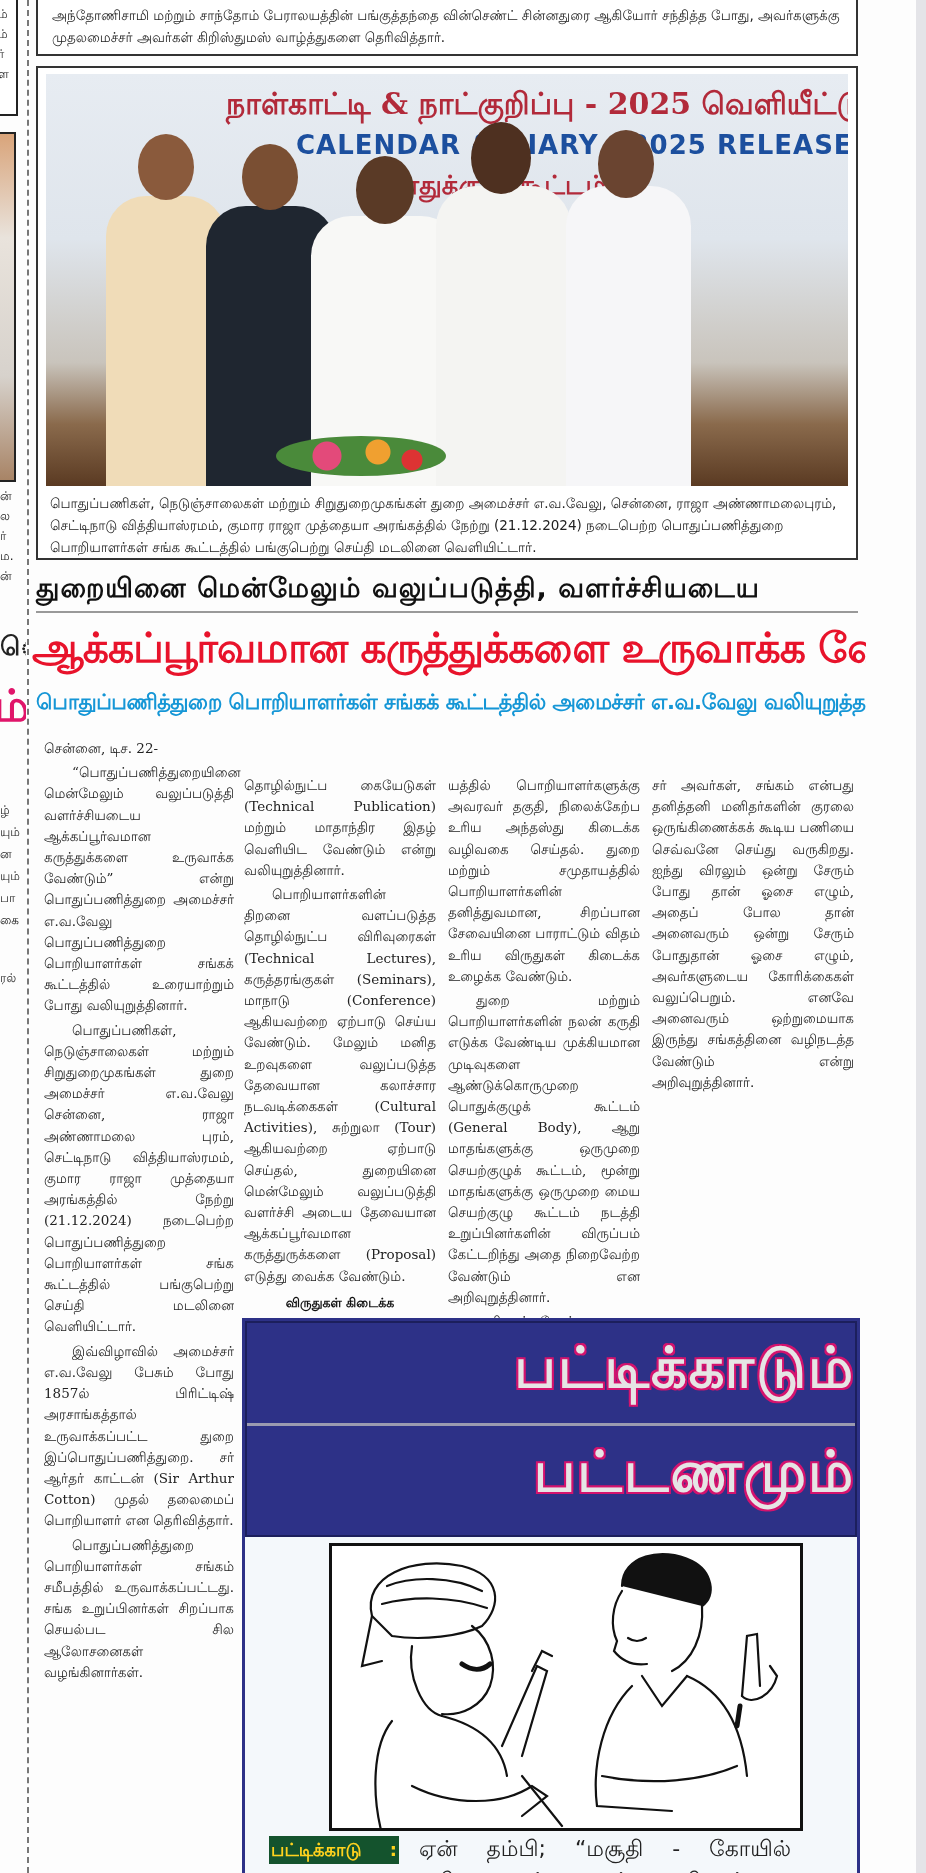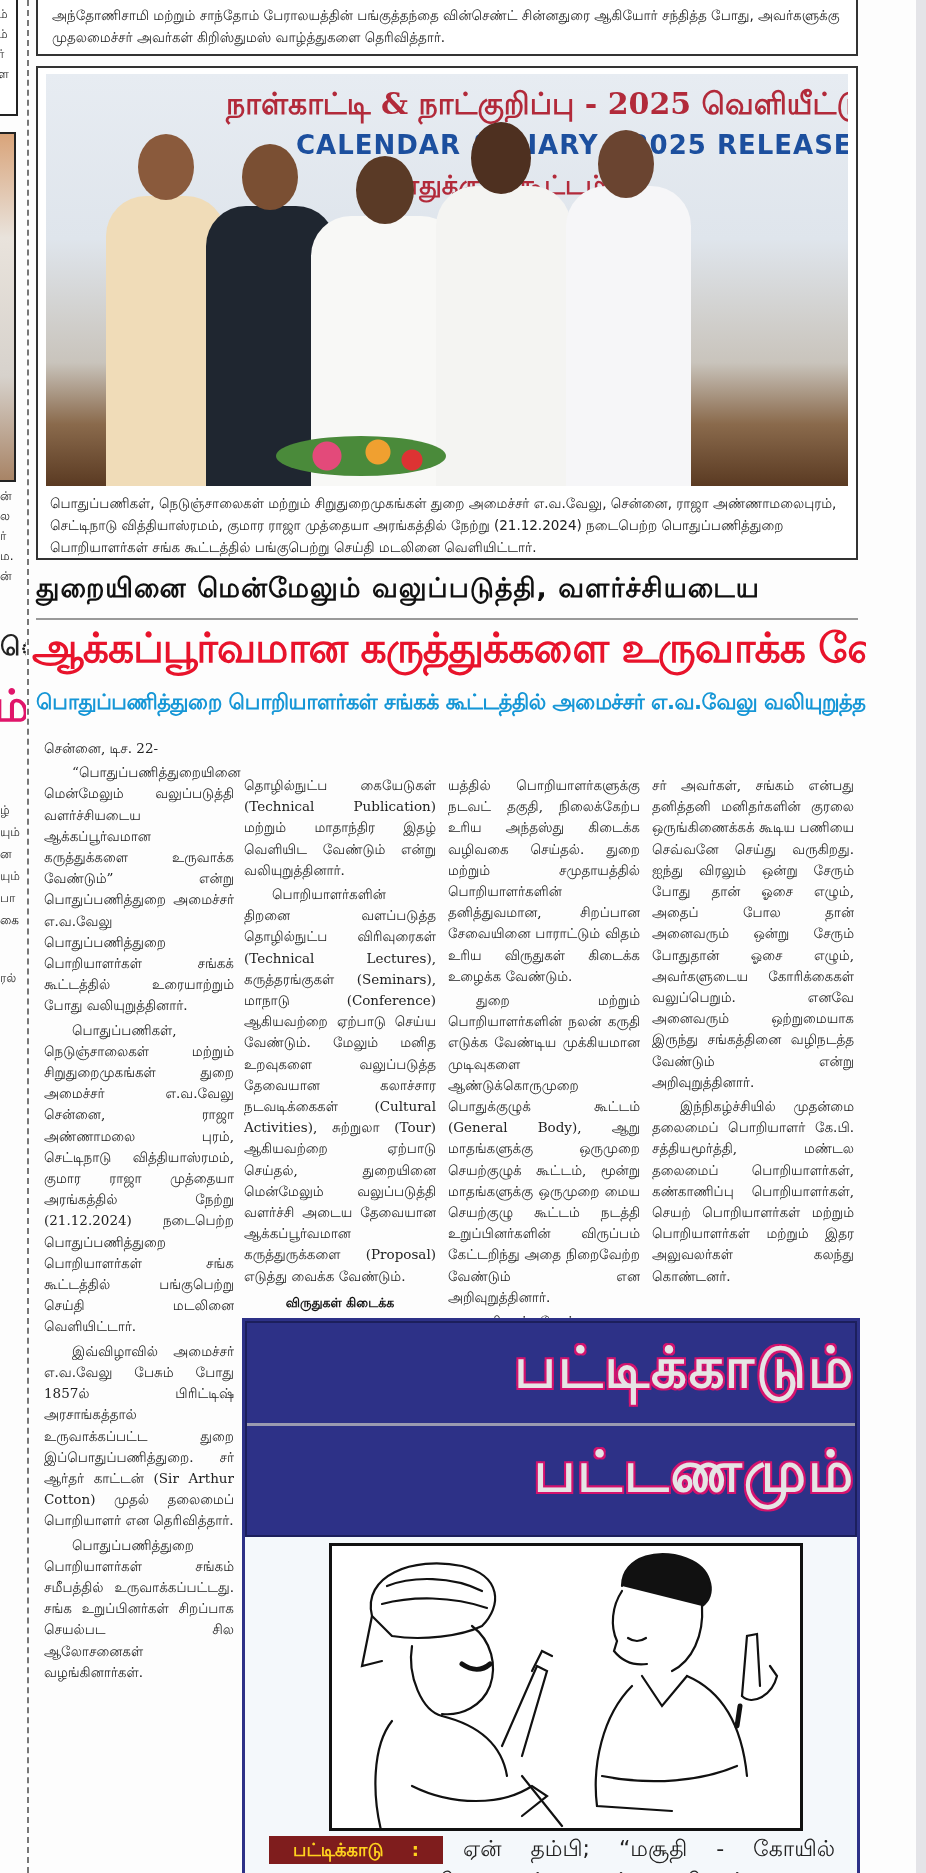--- a/index.html
+++ b/index.html
@@ -27,21 +27,21 @@
     background: linear-gradient(180deg, #e7ecf2 0%, #dfe5ec 40%, #c9c4bc 70%, #8a6a4c 85%, #5a3a22 100%); }
   .photo .banner1 { position: absolute; left: 180px; top: 12px; font-size: 30px; font-weight: bold; color: #b22a3a; font-family: "DejaVu Serif", serif; white-space: nowrap; }
   .photo .banner2 { position: absolute; left: 250px; top: 56px; font-size: 26px; font-weight: bold; color: #1c4f9e; white-space: nowrap; letter-spacing: 1px; }
   .photo .banner3 { position: absolute; left: 320px; top: 96px; font-size: 26px; font-weight: bold; color: #b22a3a; white-space: nowrap; }
   .person { position: absolute; bottom: 0; border-radius: 40px 40px 0 0; }
   .head { position: absolute; border-radius: 50%; background: #7a4f33; }
   .flowers { position: absolute; left: 230px; bottom: 10px; width: 170px; height: 40px; border-radius: 50%; background: radial-gradient(circle at 30% 50%, #e34a7a 0 14px, transparent 15px), radial-gradient(circle at 60% 40%, #f0a030 0 12px, transparent 13px), radial-gradient(circle at 80% 60%, #d33 0 10px, transparent 11px), #4a8a3a; }
   .photo-caption { position: absolute; left: 8px; top: 424px; width: 806px; font-size: 13.5px; line-height: 22px; color: #222; padding: 0 4px; }
 
   
-  .kicker { position: absolute; left: 36px; top: 572px; width: 822px; font-size: 27px; font-weight: bold; color: #111; white-space: nowrap; letter-spacing: 1px; border-bottom: 2px solid #999; padding-bottom: 11px; }
+  .kicker { position: absolute; left: 36px; top: 572px; width: 822px; font-size: 27px; font-weight: bold; color: #111; white-space: nowrap; letter-spacing: 1px; border-bottom: 2px solid #999; padding-bottom: 4px; }
   .headline { position: absolute; left: 32px; top: 624px; width: 830px; font-size: 41px; font-weight: bold; color: #e8132b; white-space: nowrap; letter-spacing: -1px; }
   .subhead { position: absolute; left: 36px; top: 690px; width: 822px; font-size: 21px; font-weight: bold; color: #1596d6; white-space: nowrap; letter-spacing: -0.5px; }
 
   
   .col { position: absolute; font-family: "DejaVu Serif", serif; font-size: 13.5px; line-height: 21.2px; color: #222; text-align: justify; }
   .col p { text-indent: 28px; margin-bottom: 3px; }
   .col p.noindent { text-indent: 0; margin-top: 37px; }
   .col .dateline { text-indent: 0; }
   .col .sub { text-align: center; text-indent: 0; font-family: "DejaVu Sans", sans-serif; font-weight: bold; font-size: 12.5px; line-height: 24px; color: #111; margin: 4px 0; }
   .col1 { left: 44px; top: 738px; width: 190px; }
@@ -51,21 +51,21 @@
 
   
   .cartoon-box { position: absolute; left: 242px; top: 1318px; width: 618px; height: 560px; border: 3px solid #2d3187; background: #f4f8fb; }
   .cartoon-title { position: absolute; left: 0; top: 0; width: 612px; height: 216px; background: #2d3187; border: 2px solid #1c1f5c; }
   .cartoon-title .t { position: absolute; left: 0; width: 100%; text-align: right; font-size: 56px; font-weight: bold; color: #e5e5e5; text-shadow: 2px 2px 0 #d4136e, -2px -2px 0 #d4136e, 2px -2px 0 #d4136e, -2px 2px 0 #d4136e; letter-spacing: 2px; }
   .cartoon-title .t1 { top: 12px; }
   .cartoon-title .t2 { top: 116px; }
   .cartoon-title .divider { position: absolute; left: 0; top: 100px; width: 100%; height: 3px; background: #9a9ab0; }
   .cartoon-drawing { position: absolute; left: 84px; top: 222px; width: 474px; height: 288px; border: 3px solid #111; background: #fff; overflow: hidden; }
   .dialogue { position: absolute; left: 24px; top: 512px; width: 570px; font-size: 22px; line-height: 32px; color: #222; }
-  .speaker-tag { display: inline-block; background: #7f1d1d; color: #ffd21e; font-weight: bold; font-size: 18px; padding: 0 24px; margin-right: 20px; height: 28px; line-height: 28px; vertical-align: middle; }
+  .speaker-tag { display: inline-block; background: #14532d; color: #ffd21e; font-weight: bold; font-size: 18px; padding: 0 2px; margin-right: 20px; height: 28px; line-height: 28px; vertical-align: middle; }
   .dialogue .line1 { white-space: nowrap; word-spacing: 22px; }
   .dialogue .line2 { padding-left: 160px; letter-spacing: 4px; white-space: nowrap; word-spacing: 40px; }
 </style>
 </head>
 <body>
 
 <div class="left-strip">
   <div class="box1">
     <div class="txt" style="top:4px;left:2px">ம்</div>
     <div class="txt" style="top:24px;left:2px">ம்</div>
@@ -132,28 +132,27 @@
   <p class="noindent">தொழில்நுட்ப கையேடுகள் (Technical Publication) மற்றும் மாதாந்திர இதழ் வெளியிட வேண்டும் என்று வலியுறுத்தினார்.</p>
   <p>பொறியாளர்களின் திறனை வளப்படுத்த தொழில்நுட்ப விரிவுரைகள் (Technical Lectures), கருத்தரங்குகள் (Seminars), மாநாடு (Conference) ஆகியவற்றை ஏற்பாடு செய்ய வேண்டும். மேலும் மனித உறவுகளை வலுப்படுத்த தேவையான கலாச்சார நடவடிக்கைகள் (Cultural Activities), சுற்றுலா (Tour) ஆகியவற்றை ஏற்பாடு செய்தல், துறையினை மென்மேலும் வலுப்படுத்தி வளர்ச்சி அடைய தேவையான ஆக்கப்பூர்வமான கருத்துருக்களை (Proposal) எடுத்து வைக்க வேண்டும்.</p>
   <div class="sub">
     <div>விருதுகள் கிடைக்க</div>
     <div>உழைக்க வேண்டும்!</div>
   </div>
   <p>ஆட்சி நிர்வாகம், சமுதா</p>
 </div>
 
 <div class="col col3">
-  <p class="noindent">யத்தில் பொறியாளர்களுக்கு நடவட் தகுதி, நிலைக்கேற்ப உரிய அந்தஸ்து கிடைக்க வழிவகை செய்தல். துறை மற்றும் சமுதாயத்தில் பொறியாளர்களின் தனித்துவமான, சிறப்பான சேவையினை பாராட்டும் விதம் உரிய விருதுகள் கிடைக்க உழைக்க வேண்டும்.</p>
+  <p class="noindent">யத்தில் பொறியாளர்களுக்கு அவரவர் தகுதி, நிலைக்கேற்ப உரிய அந்தஸ்து கிடைக்க வழிவகை செய்தல். துறை மற்றும் சமுதாயத்தில் பொறியாளர்களின் தனித்துவமான, சிறப்பான சேவையினை பாராட்டும் விதம் உரிய விருதுகள் கிடைக்க உழைக்க வேண்டும்.</p>
   <p>துறை மற்றும் பொறியாளர்களின் நலன் கருதி எடுக்க வேண்டிய முக்கியமான முடிவுகளை ஆண்டுக்கொருமுறை பொதுக்குழுக் கூட்டம் (General Body), ஆறு மாதங்களுக்கு ஒருமுறை செயற்குழுக் கூட்டம், மூன்று மாதங்களுக்கு ஒருமுறை மைய செயற்குழு கூட்டம் நடத்தி உறுப்பினர்களின் விருப்பம் கேட்டறிந்து அதை நிறைவேற்ற வேண்டும் என அறிவுறுத்தினார்.</p>
   <p>தனிமரம் தோப்பு ஆகாது என்பது ஒரு பழமொழி என்பதை குறிப்பிட்ட அமைச்</p>
 </div>
 
 <div class="col col4">
   <p class="noindent">சர் அவர்கள், சங்கம் என்பது தனித்தனி மனிதர்களின் குரலை ஒருங்கிணைக்கக் கூடிய பணியை செவ்வனே செய்து வருகிறது. ஐந்து விரலும் ஒன்று சேரும் போது தான் ஓசை எழும், அதைப் போல தான் அனைவரும் ஒன்று சேரும் போதுதான் ஓசை எழும், அவர்களுடைய கோரிக்கைகள் வலுப்பெறும். எனவே அனைவரும் ஒற்றுமையாக இருந்து சங்கத்தினை வழிநடத்த வேண்டும் என்று அறிவுறுத்தினார்.</p>
-  <p>இந்நிகழ்ச்சியில் முதன்மை தலைமைப் பொறியாளர் கே.பி. சத்தியமூர்த்தி, மண்டல தலைமைப் பொறியாளர்கள், கண்காணிப்பு பொறியாளர்கள், செயற் பொறியாளர்கள் மற்றும் பொறியாளர்கள் மற்றும் இதர அலுவலர்கள் கலந்து கொண்டனர்.</p>
 </div>
 
 <div class="cartoon-box">
   <div class="cartoon-title">
     <div class="t t1">பட்டிக்காடும்</div>
     <div class="divider"></div>
     <div class="t t2">பட்டணமும்</div>
   </div>
   <div class="cartoon-drawing">
     <svg width="474" height="288" viewBox="0 0 474 288">

